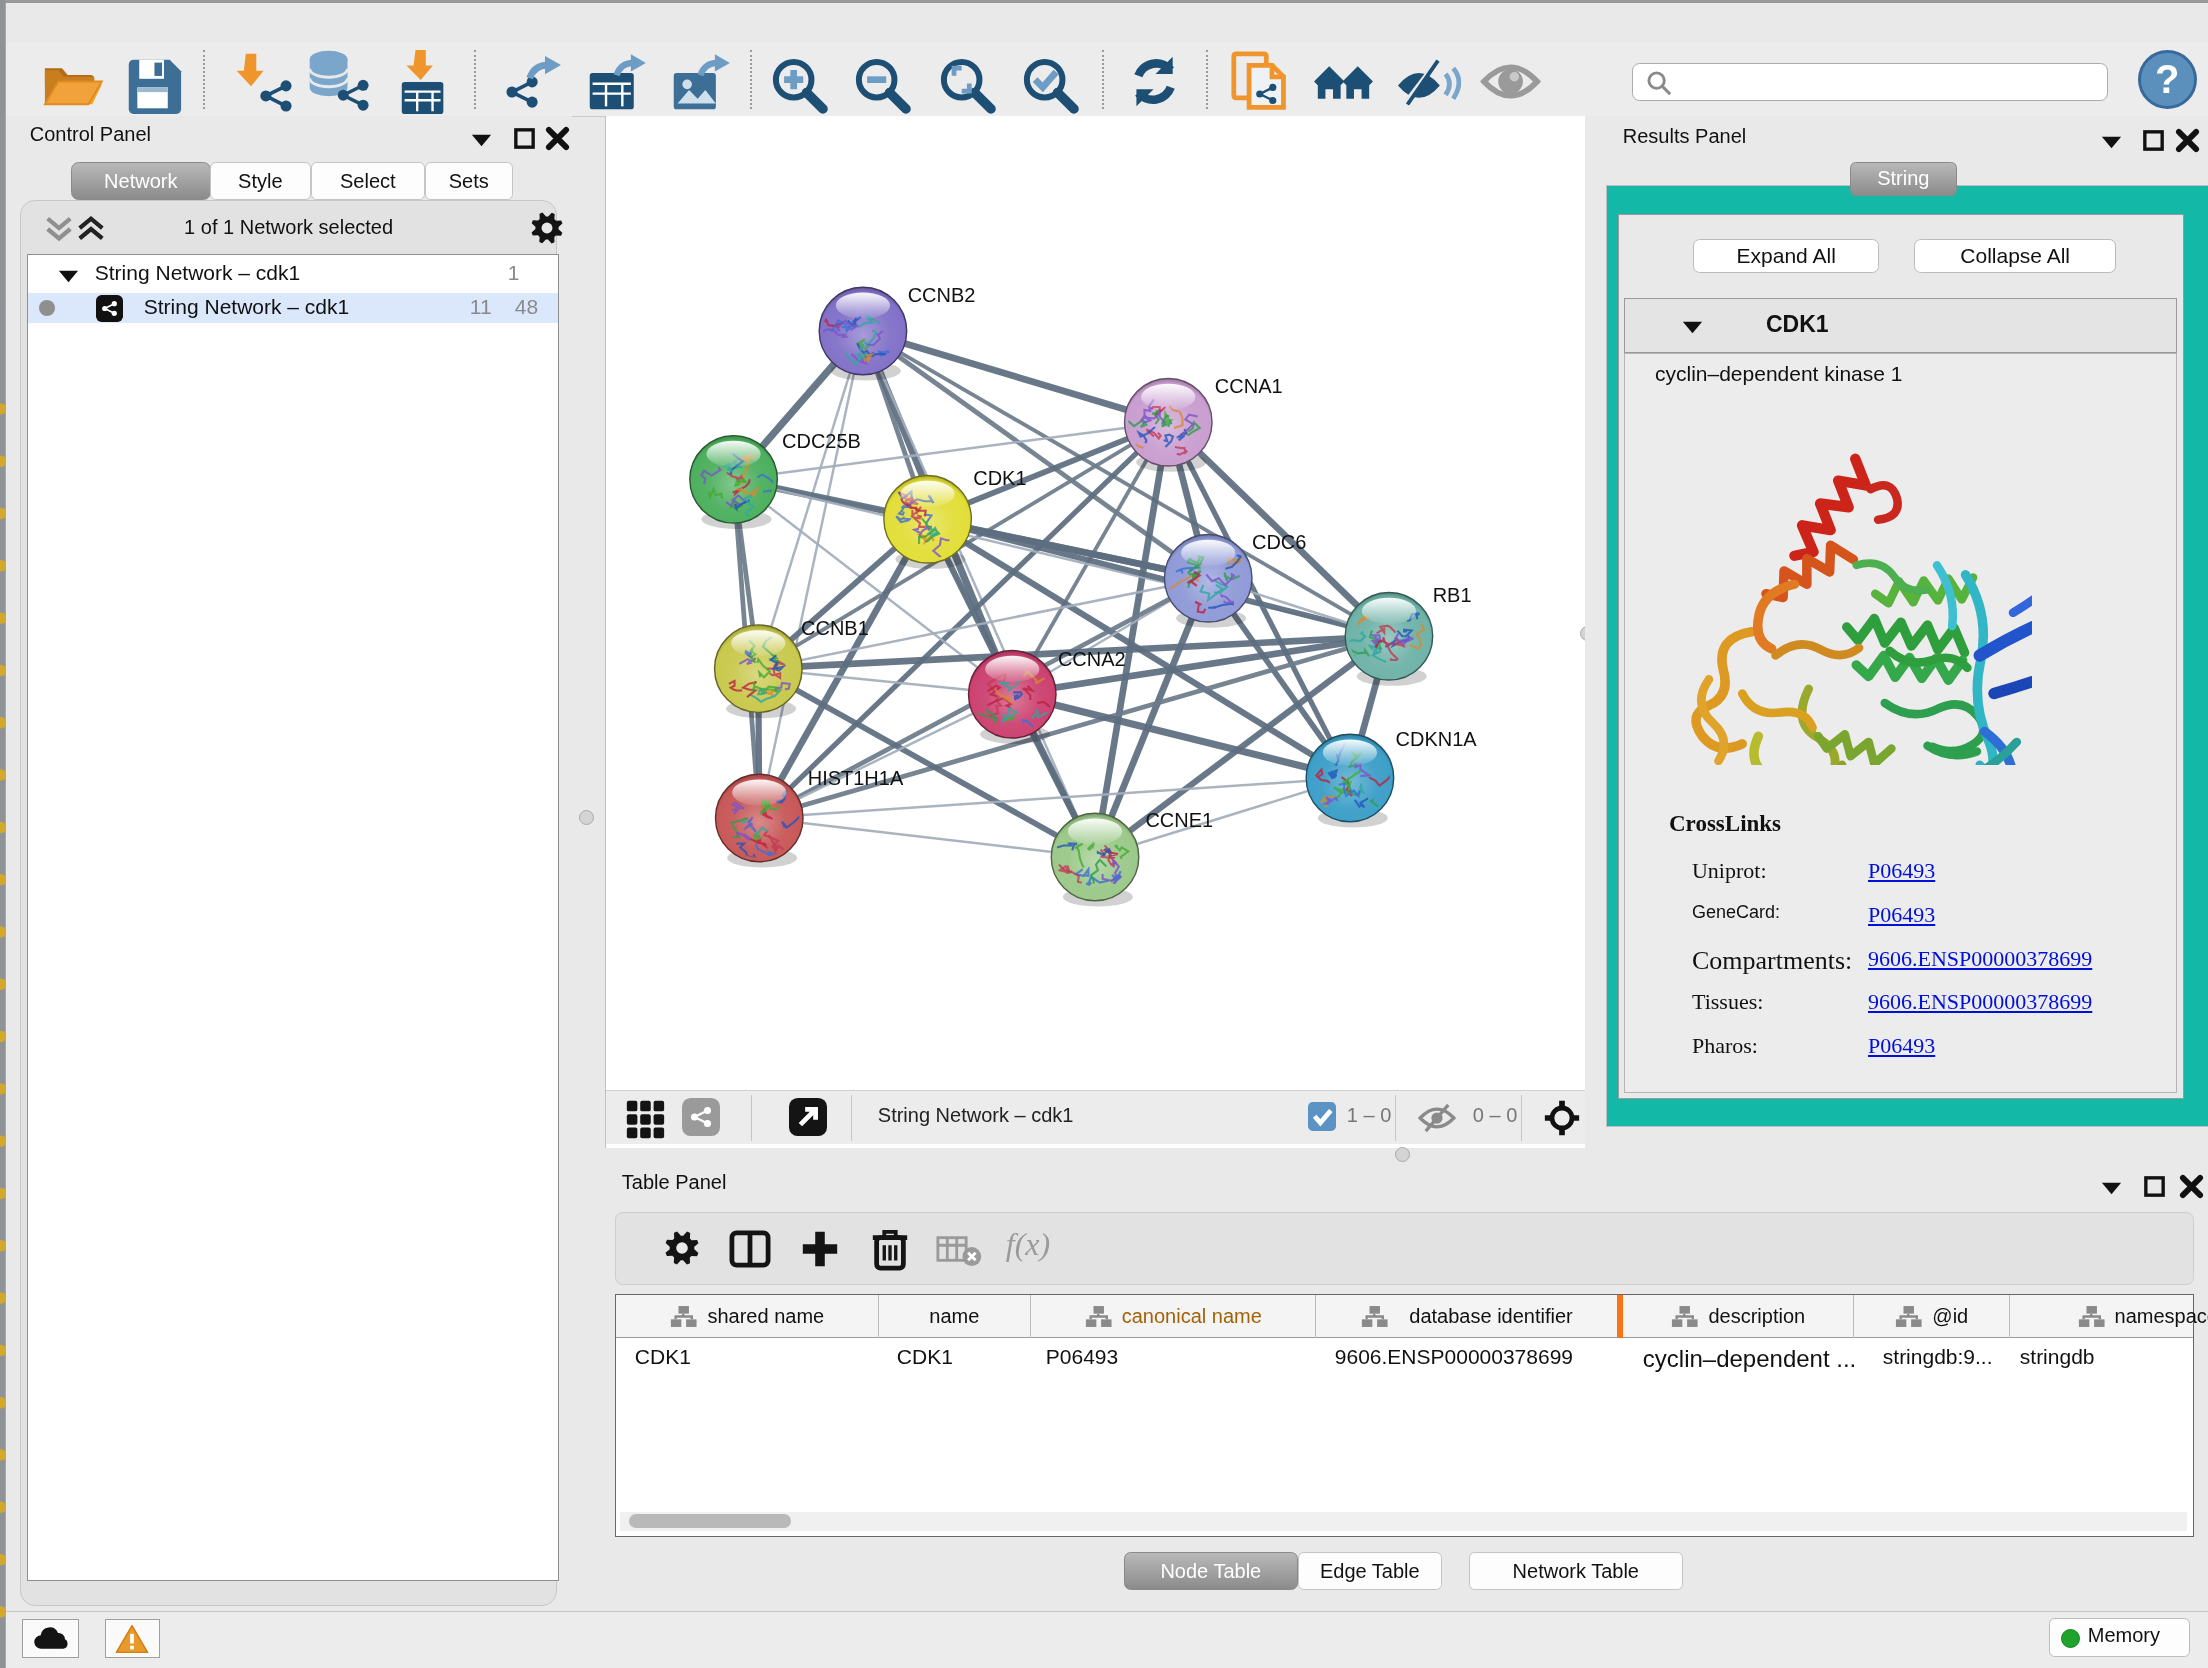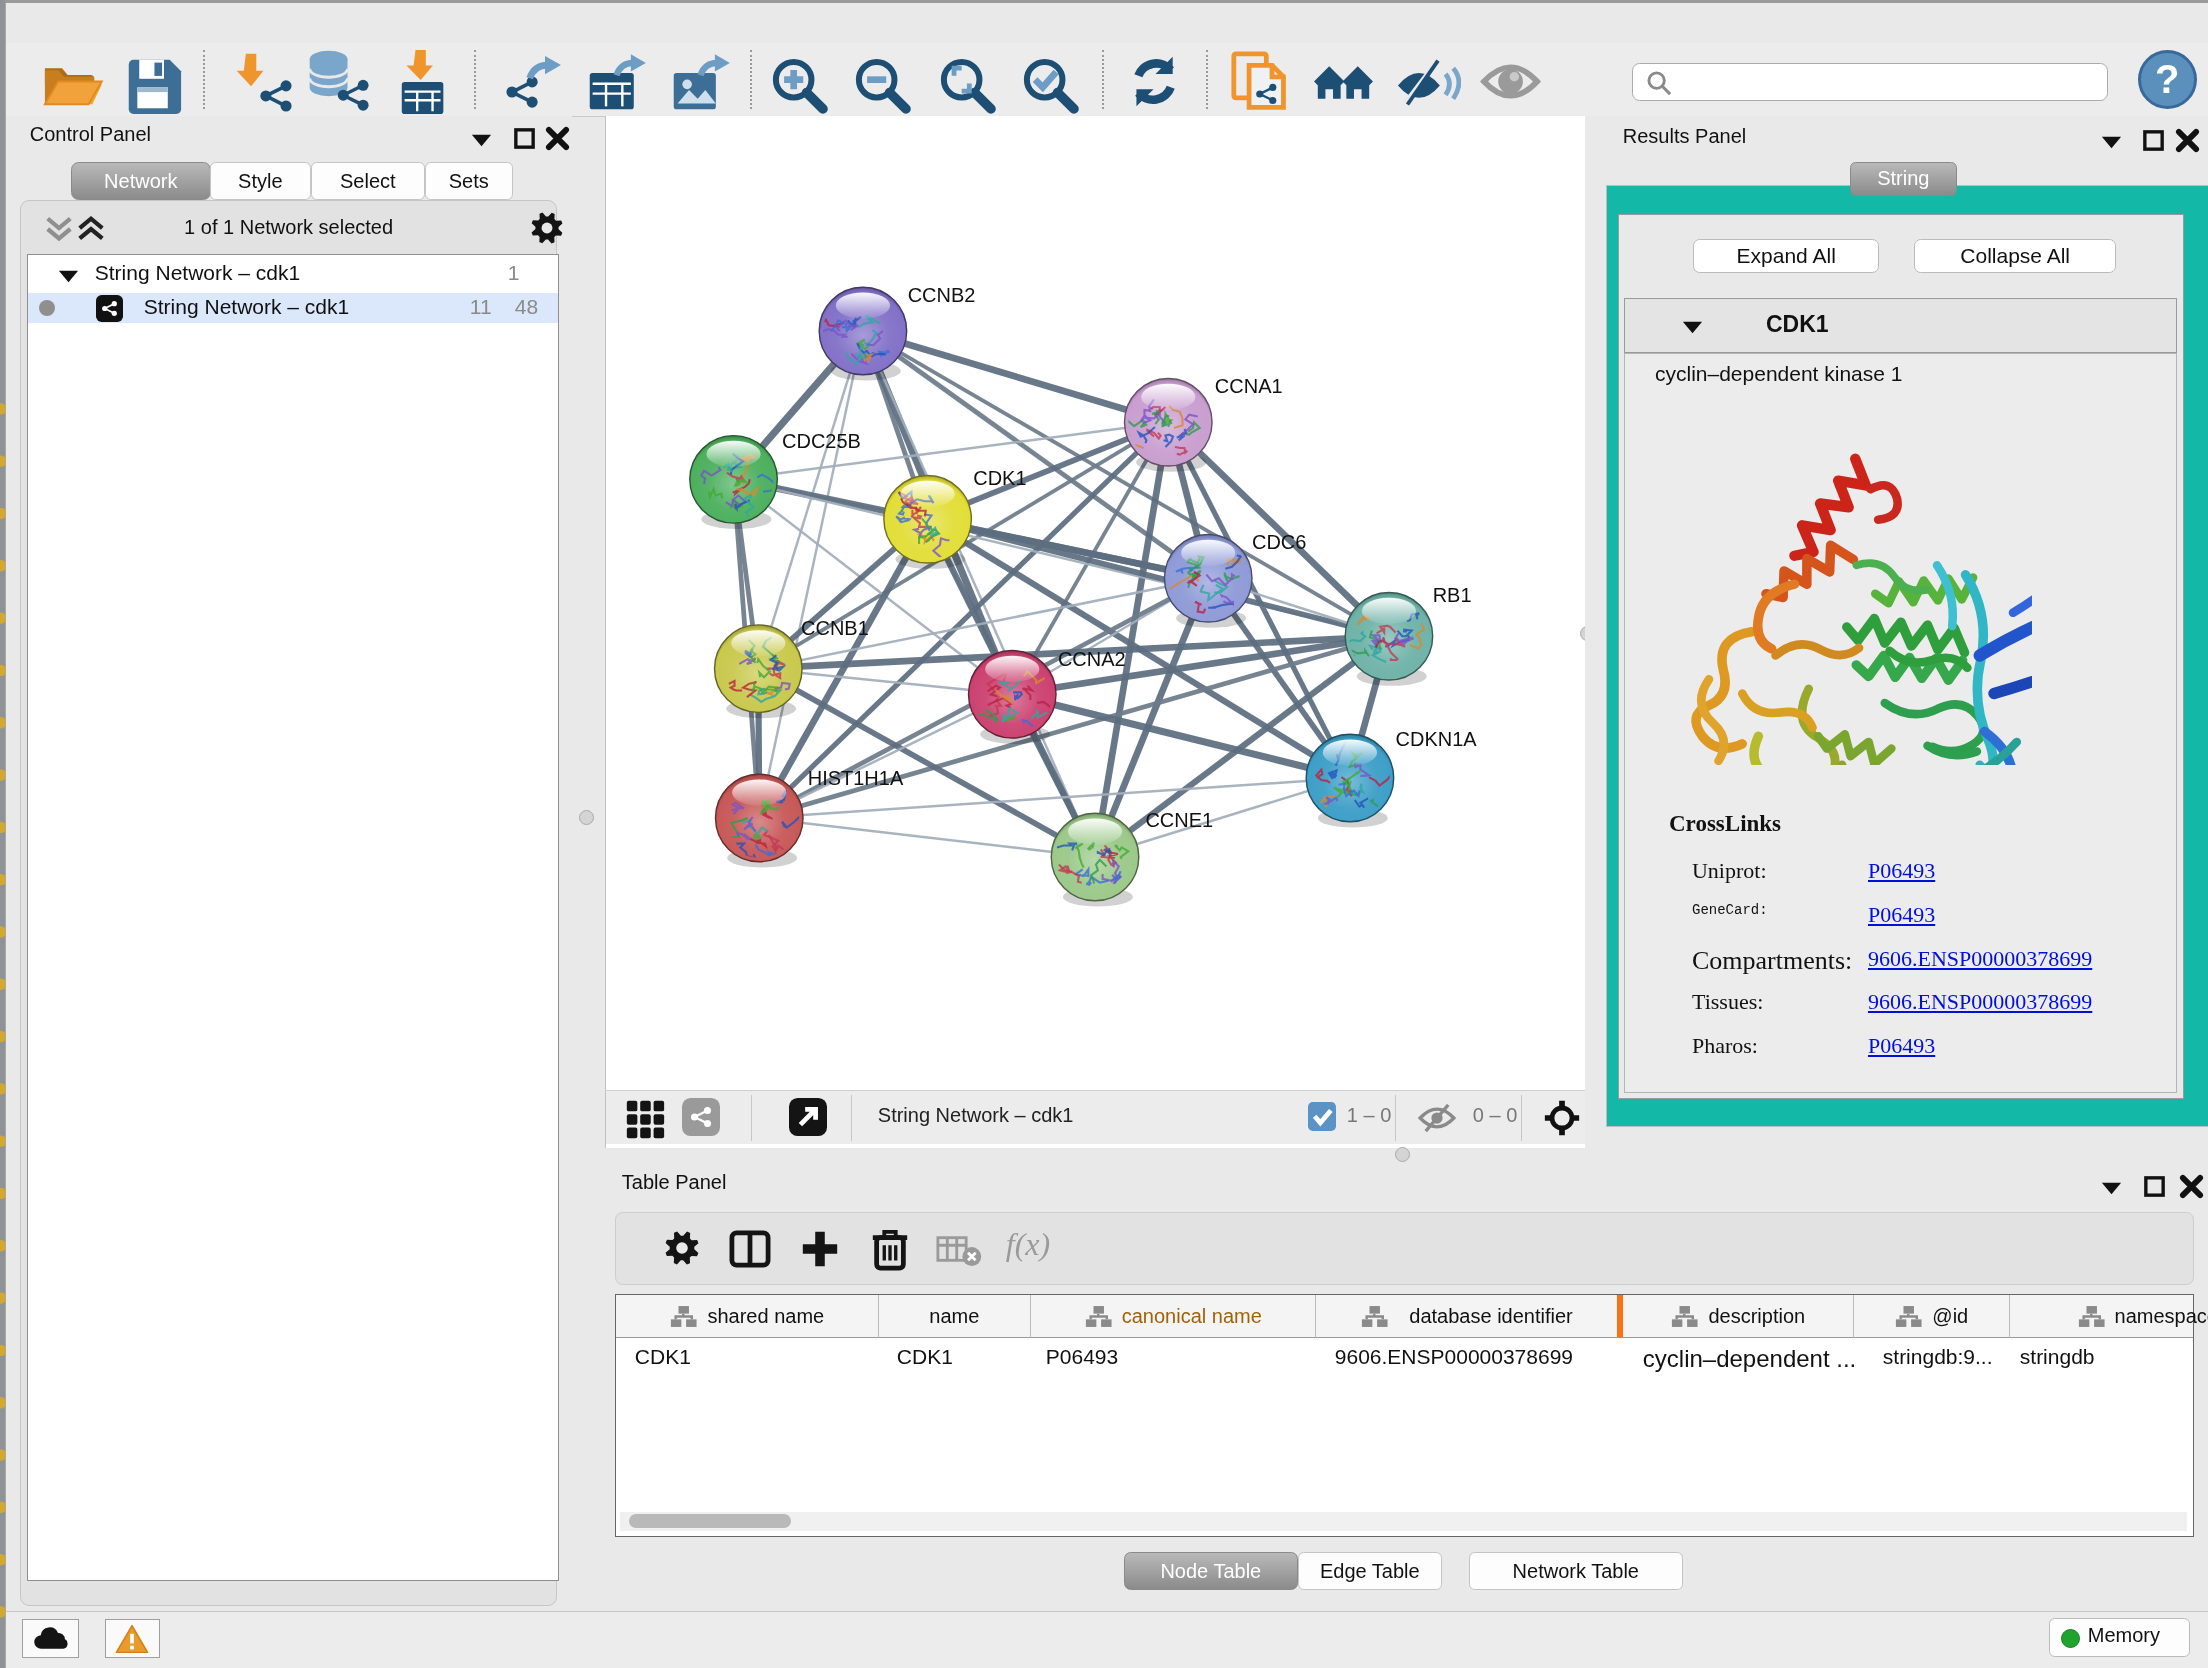--- a/index.html
+++ b/index.html
@@ -181,21 +181,21 @@
       <div class="abs" style="left:506px;top:10.5px"><svg width="25" height="25" viewBox="0 0 26 26" style="">
           <rect x="4" y="4" width="18" height="18" fill="none" stroke="#111" stroke-width="3.5"></rect>
         </svg></div>
       <div class="abs" style="left:539px;top:10.5px"><svg width="25" height="25" viewBox="0 0 26 26" style="">
           <path d="M 4 4 L 22 22 M 22 4 L 4 22" stroke="#111" stroke-width="6" stroke-linecap="round"></path>
         </svg></div>
       <div class="tab tabsel" style="left:65px;top:46px;width:140px;border-radius:7.6px">Network</div>
       <div class="tab" style="left:204px;top:46px;width:101px">Style</div>
       <div class="tab" style="left:305px;top:46px;width:114px">Select</div>
       <div class="tab" style="left:419px;top:46px;width:88px">Sets</div>
-      <div class="abs" style="left:14.3px;top:84px;width:537px;height:1406px;background:#e2e2e2;border:1px solid #c6c6c6;border-radius:9px">
+      <div class="abs" style="left:14.3px;top:84px;width:537px;height:1406px;background:#e2e2e2;border:1px solid #c6c6c6;border-radius:15px">
         <div class="abs" style="left:21px;top:12.4px"><svg width="34" height="32" viewBox="0 0 36 34" style="">
             <path d="M 6 6 l 12 10 l 12 -10 M 6 17 l 12 10 l 12 -10" stroke="#8f8f8f" stroke-width="4.5" fill="none"></path>
           </svg></div>
         <div class="abs" style="left:53px;top:12.4px"><svg width="34" height="32" viewBox="0 0 36 34" style="">
             <path d="M 6 16 l 12 -10 l 12 10 M 6 27 l 12 -10 l 12 10" stroke="#222" stroke-width="4.5" fill="none"></path>
           </svg></div>
         <div class="abs" style="left:0;top:15px;width:100%;text-align:center;font-size:20px;color:#111">1 of 1 Network selected</div>
         <div class="abs" style="left:508px;top:9.5px"><svg width="36" height="36" viewBox="0 0 38 38" style="">
             <polygon points="35.2,24.0 33.9,27.1 28.4,26.8 26.7,28.5 26.9,34.0 23.8,35.3 20.1,31.2 17.7,31.2 14.0,35.2 10.9,33.9 11.2,28.4 9.5,26.7 4.0,26.9 2.7,23.8 6.8,20.1 6.8,17.7 2.8,14.0 4.1,10.9 9.6,11.2 11.3,9.5 11.1,4.0 14.2,2.7 17.9,6.8 20.3,6.8 24.0,2.8 27.1,4.1 26.8,9.6 28.5,11.3 34.0,11.1 35.3,14.2 31.2,17.9 31.2,20.3" fill="#141414"></polygon>
             <circle cx="19" cy="19" r="5.78" fill="#e9e9e9"></circle>
@@ -718,21 +718,21 @@
                 <path d="M 130 215 q 24 -20 48 -6 q 22 12 40 -2" fill="none" stroke="#cf8a20" stroke-width="9" stroke-linecap="round"></path>
                 <path d="M 95 255 q 12 24 40 20 q 26 -4 34 16" fill="none" stroke="#d9a021" stroke-width="9" stroke-linecap="round"></path>
                 <path d="M 175 300 L 184 313 L 203 298 L 209 321 L 228 306 L 234 329 L 252 313" fill="none" stroke="#7aa52e" stroke-width="9" stroke-linejoin="round" stroke-linecap="round"></path>
                 <path d="M 250 210 q 20 18 44 10 q 24 -8 38 8" fill="none" stroke="#2f9e3c" stroke-width="9" stroke-linecap="round"></path>
                 <path d="M 215 120 q 26 -8 40 12 q 12 18 34 14" fill="none" stroke="#4caf50" stroke-width="8" stroke-linecap="round"></path>
                 <path d="M 300 340 q 26 10 48 -4 q 20 -12 36 -30" fill="none" stroke="#2aa198" stroke-width="9" stroke-linecap="round"></path>
               </svg></div>
             <div class="abs" style="left:44px;top:457px;font-size:23px;font-weight:bold;font-family:'Liberation Serif',serif;color:#111">CrossLinks</div>
             <div class="abs" style="left:67px;top:504px;font-size:22px;font-family:'Liberation Serif',serif;color:#111">Uniprot:</div>
             <div class="abs" style="left:243px;top:504px;font-size:22px;font-family:'Liberation Serif',serif"><a class="lk" style="text-decoration:underline">P06493</a></div>
-            <div class="abs" style="left:67px;top:548px;font-size:14px;font-family:Liberation Mono, monospace;color:#111">GeneCard:</div>
+            <div class="abs" style="left:67px;top:548px;font-size:18px;font-family:Liberation Sans, sans-serif;color:#111">GeneCard:</div>
             <div class="abs" style="left:243px;top:548px;font-size:22px;font-family:'Liberation Serif',serif"><a class="lk" style="text-decoration:underline">P06493</a></div>
             <div class="abs" style="left:67px;top:592px;font-size:26px;font-family:Liberation Serif, serif;color:#111">Compartments:</div>
             <div class="abs" style="left:243px;top:592px;font-size:22px;font-family:'Liberation Serif',serif"><a class="lk" style="text-decoration:underline">9606.ENSP00000378699</a></div>
             <div class="abs" style="left:67px;top:635px;font-size:22px;font-family:'Liberation Serif',serif;color:#111">Tissues:</div>
             <div class="abs" style="left:243px;top:635px;font-size:22px;font-family:'Liberation Serif',serif"><a class="lk" style="text-decoration:underline">9606.ENSP00000378699</a></div>
             <div class="abs" style="left:67px;top:679px;font-size:22px;font-family:'Liberation Serif',serif;color:#111">Pharos:</div>
             <div class="abs" style="left:243px;top:679px;font-size:22px;font-family:'Liberation Serif',serif"><a class="lk" style="text-decoration:underline">P06493</a></div>
           </div>
         </div>
       </div>

